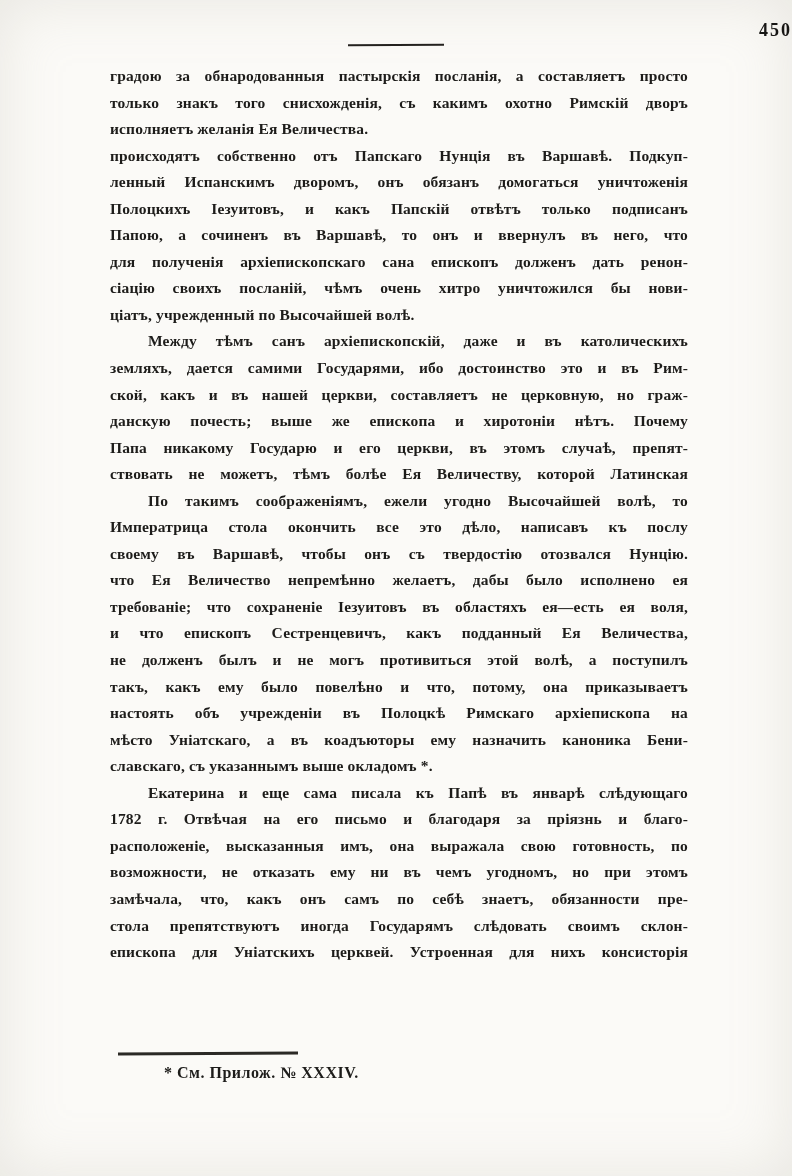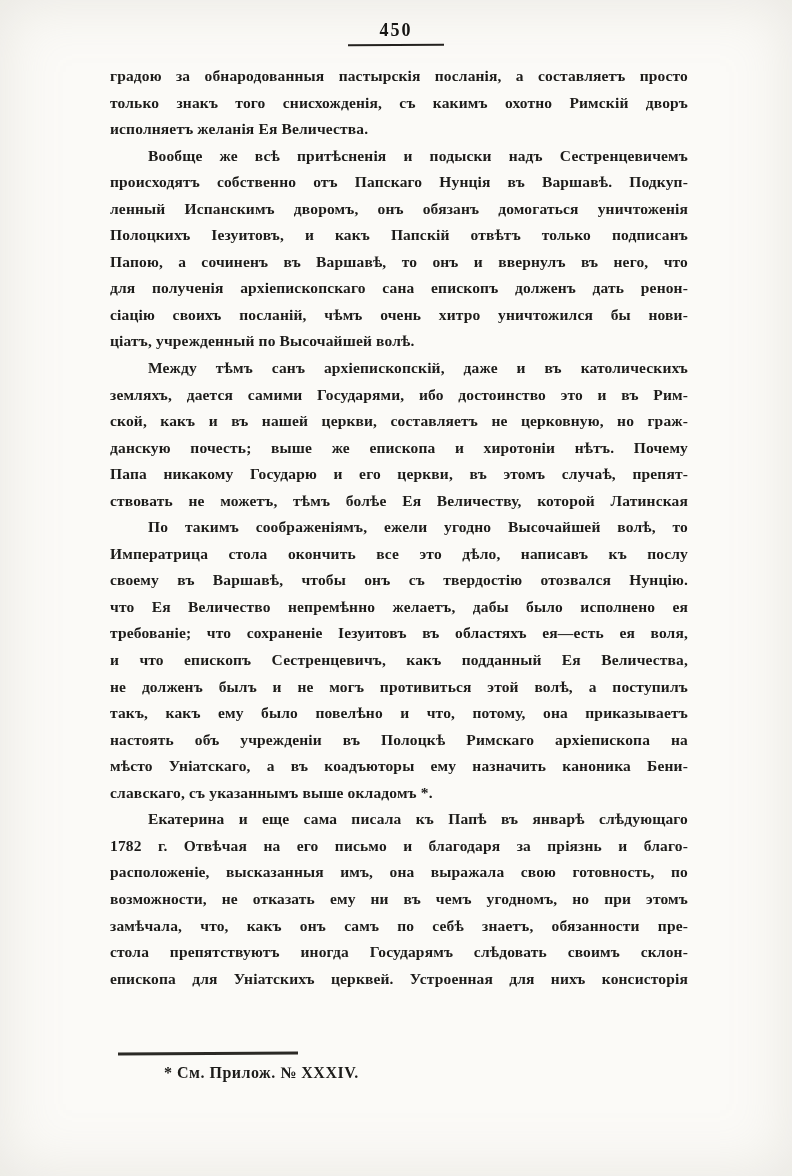--- a/index.html
+++ b/index.html
@@ -12,21 +12,21 @@
     position: relative;
     width: 792px; height: 1176px;
     background: #fbfaf7;
     box-shadow: inset 0 0 60px rgba(180,175,160,0.25);
     overflow: hidden;
     color: #1d1c1a;
   }
   .page-header {
     position: absolute;
     top: 20px; left: 0; width: 792px;
-    text-align: center;
+    text-align: right;
   }
   .page-number {
     display: inline-block;
     font-size: 18px;
     font-weight: bold;
     letter-spacing: 2px;
     color: #171614;
   }
   .page-number-underline {
     width: 96px; height: 2px;
@@ -77,21 +77,20 @@
   <div class="page-header">
     <div class="page-number">450</div>
     <div class="page-number-underline"></div>
   </div>
 
   <div class="text-block">
 
   <div class="line">градою за обнародованныя пастырскія посланія, а составляетъ просто</div>
       <div class="line">только знакъ того снисхожденія, съ какимъ охотно Римскій дворъ</div>
       <div class="line end">исполняетъ желанія Ея Величества.</div>
-      <div class="line indent">Вообще же всѣ притѣсненія и подыски надъ Сестренцевичемъ</div>
       <div class="line">происходятъ собственно отъ Папскаго Нунція въ Варшавѣ. Подкуп-</div>
       <div class="line">ленный Испанскимъ дворомъ, онъ обязанъ домогаться уничтоженія</div>
       <div class="line">Полоцкихъ Іезуитовъ, и какъ Папскій отвѣтъ только подписанъ</div>
       <div class="line">Папою, а сочиненъ въ Варшавѣ, то онъ и ввернулъ въ него, что</div>
       <div class="line">для полученія архіепископскаго сана епископъ долженъ дать ренон-</div>
       <div class="line">сіацію своихъ посланій, чѣмъ очень хитро уничтожился бы нови-</div>
       <div class="line end">ціатъ, учрежденный по Высочайшей волѣ.</div>
       <div class="line indent">Между тѣмъ санъ архіепископскій, даже и въ католическихъ</div>
       <div class="line">земляхъ, дается самими Государями, ибо достоинство это и въ Рим-</div>
       <div class="line">ской, какъ и въ нашей церкви, составляетъ не церковную, но граж-</div>

